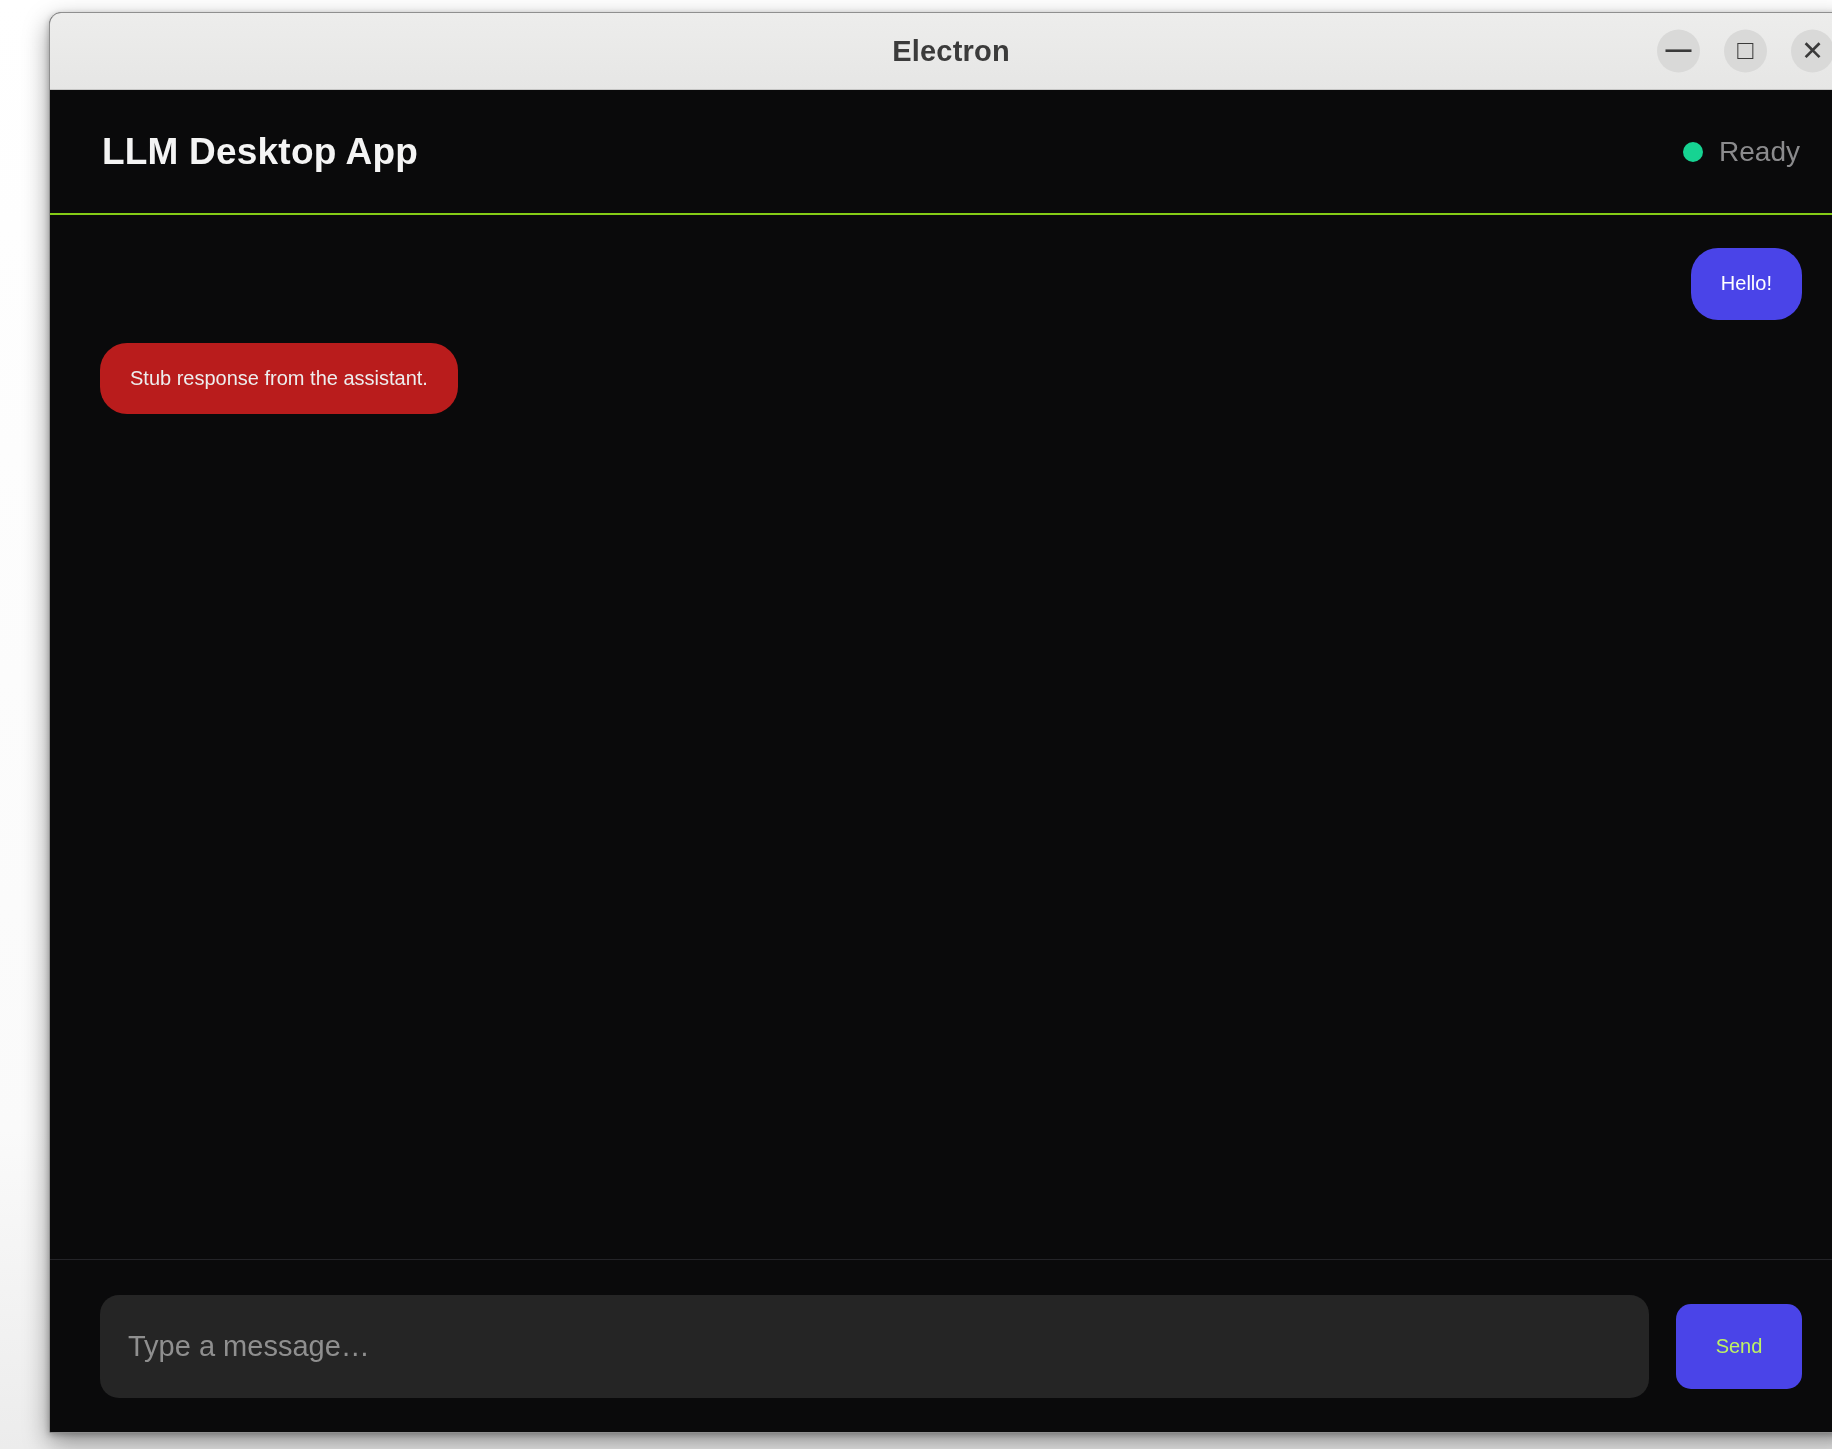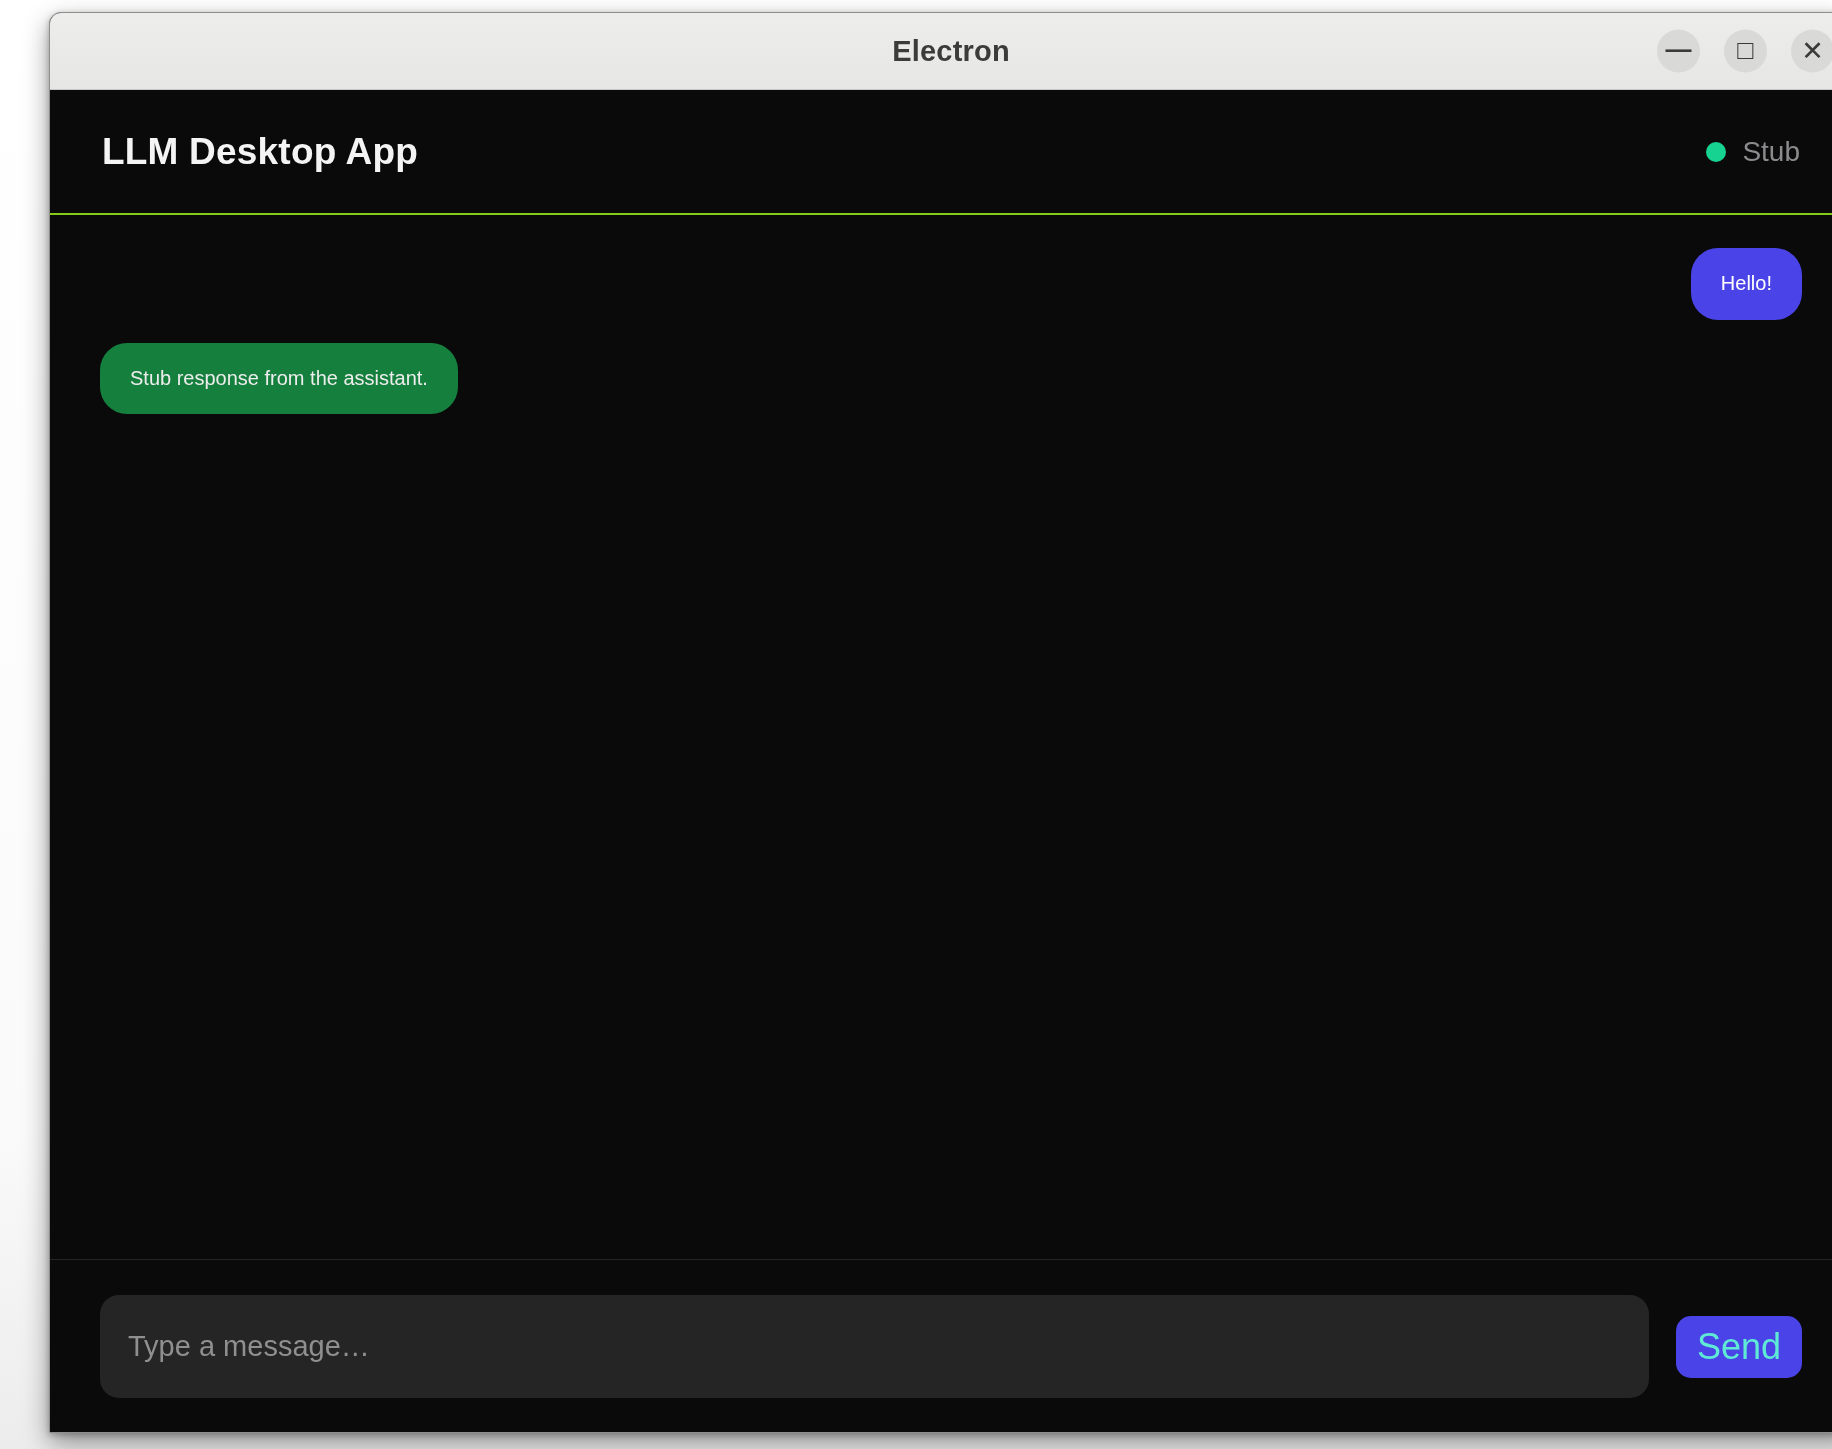--- a/index.html
+++ b/index.html
@@ -81,21 +81,21 @@
     padding: 23px 30px;
     font-size: 20px; line-height: 1.28;
     border-radius: 27px;
   }
   .msg-user {
     align-self: flex-end;
     background: #4a44e8; color: #ffffff;
   }
   .msg-assistant {
     align-self: flex-start;
-    background: #15803d; color: #ededed;
+    background: #b91c1c; color: #ededed;
   }
 
   
   .composer {
     flex: 0 0 auto;
     display: flex; align-items: center; gap: 27px;
     padding: 35px 50px 34px 50px;
     background: #0a0a0b;
     border-top: 1px solid #242428;
   }
@@ -106,24 +106,24 @@
     border: none; outline: none;
     border-radius: 19px;
     padding: 0 28px;
     font-size: 29px;
     color: #e9e9e9;
     font-family: "Liberation Sans", "DejaVu Sans", sans-serif;
   }
   .composer-input::placeholder { color: #8f8f8f; opacity: 1; }
   .send-btn {
     flex: 0 0 auto;
-    width: 126px; height: 62px;
-    background: #4a44e8; color: #5eead4;
+    width: 126px; height: 85px;
+    background: #4a44e8; color: #bef264;
     border: none; border-radius: 15px;
-    font-size: 36px; font-weight: 500;
+    font-size: 20px; font-weight: 500;
     font-family: "Liberation Sans", "DejaVu Sans", sans-serif;
     cursor: pointer;
   }
 </style>
 </head>
 <body>
 
 <div class="window">
 
   <div class="titlebar">
@@ -138,21 +138,21 @@
       <button class="ctrl">
         <span class="glyph glyph-close">✕</span>
       </button>
     </div>
   </div>
 
   <div class="app-header">
     <div class="app-title">LLM Desktop App</div>
     <div class="status">
       <span class="status-dot"></span>
-      <span class="status-label">Stub</span>
+      <span class="status-label">Ready</span>
     </div>
   </div>
 
   <div class="chat">
     <div class="msg msg-user">Hello!</div>
     <div class="msg msg-assistant">Stub response from the assistant.</div>
   </div>
 
   <div class="composer">
     <input class="composer-input" type="text" placeholder="Type a message…" style="">

